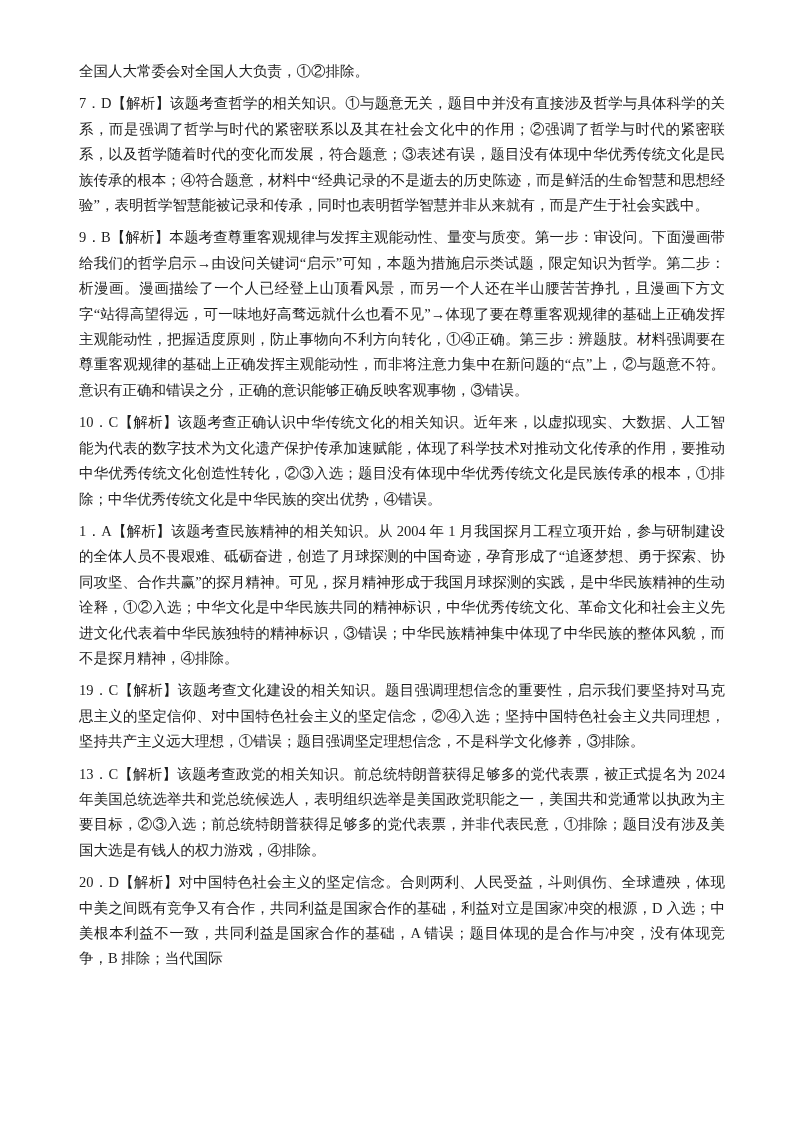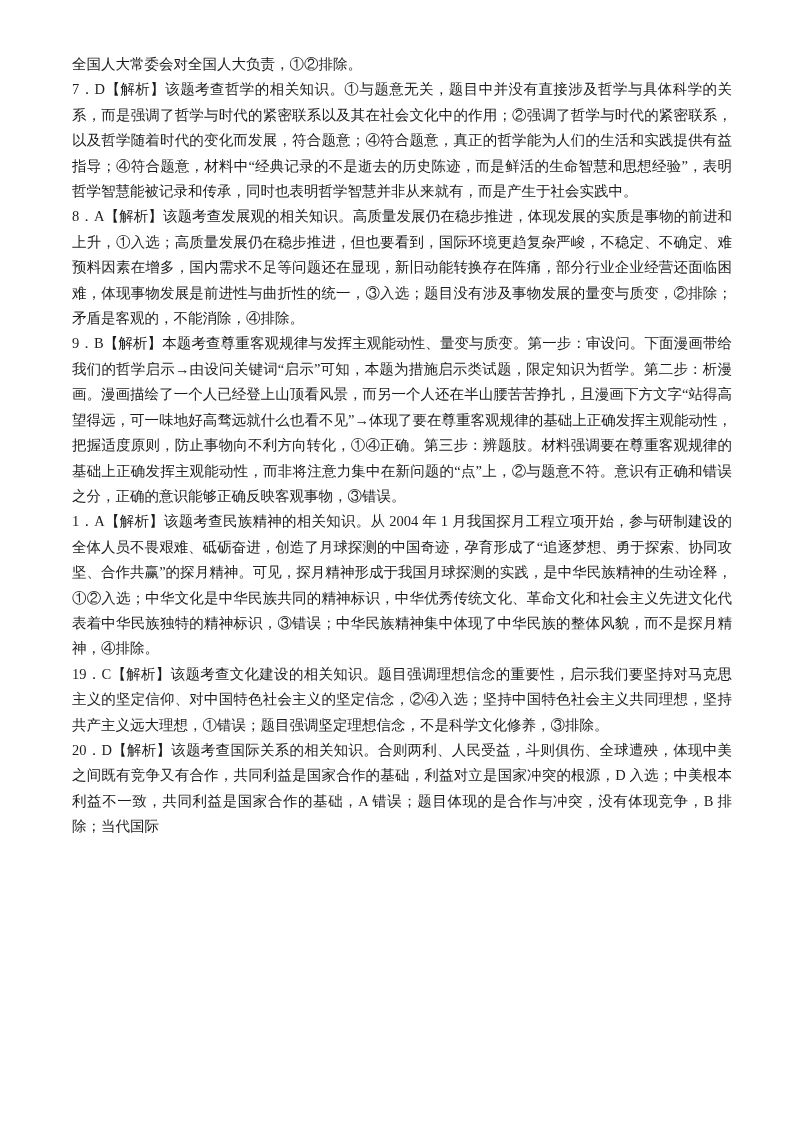--- a/index.html
+++ b/index.html
@@ -16,48 +16,49 @@
     font-family: "Liberation Serif", "DejaVu Serif", serif;
     color: #1c1c1c;
   }
   .content {
     position: absolute;
     left: 72px;
     top: 52px;
     width: 660px;
   }
   .para {
-    margin: 0;
+    margin: 7px;
     padding: 0;
     font-size: 14.5px;
     line-height: 25.4px;
     text-align: justify;
     text-justify: inter-ideograph;
     word-break: break-all;
   }
   .num, .ans, .label {
     white-space: pre;
   }
 </style>
 </head>
 <body>
 
 <div class="page">
   <div class="content">
 
     <p class="para"><span>全国人大常委会对全国人大负责，①②排除。</span></p>
 
-    <p class="para"><span class="num">7．</span><span class="ans">D</span><span class="label">【解析】</span><span>该题考查哲学的相关知识。①与题意无关，题目中并没有直接涉及哲学与具体科学的关系，而是强调了哲学与时代的紧密联系以及其在社会文化中的作用；②强调了哲学与时代的紧密联系，以及哲学随着时代的变化而发展，符合题意；④符合题意，真正的哲学能为人们的生活和实践提供有益指导；④符合题意，材料中“经典记录的不是逝去的历史陈迹，而是鲜活的生命智慧和思想经验”，表明哲学智慧能被记录和传承，同时也表明哲学智慧并非从来就有，而是产生于社会实践中。</span></p>
+    <p class="para"><span class="num">7．</span><span class="ans">D</span><span class="label">【解析】</span><span>该题考查哲学的相关知识。①与题意无关，题目中并没有直接涉及哲学与具体科学的关系，而是强调了哲学与时代的紧密联系以及其在社会文化中的作用；②强调了哲学与时代的紧密联系，以及哲学随着时代的变化而发展，符合题意；③表述有误，题目没有体现中华优秀传统文化是民族传承的根本；④符合题意，材料中“经典记录的不是逝去的历史陈迹，而是鲜活的生命智慧和思想经验”，表明哲学智慧能被记录和传承，同时也表明哲学智慧并非从来就有，而是产生于社会实践中。</span></p>
 
-    <p class="para"><span class="num">8．</span><span class="ans">A</span><span class="label">【解析】</span><span>该题考查发展观的相关知识。高质量发展仍在稳步推进，体现发展的实质是事物的前进和上升，①入选；高质量发展仍在稳步推进，但也要看到，国际环境更趋复杂严峻，不稳定、不确定、难预料因素在增多，国内需求不足等问题还在显现，新旧动能转换存在阵痛，部分行业企业经营还面临困难，体现事物发展是前进性与曲折性的统一，③入选；题目没有涉及事物发展的量变与质变，②排除；矛盾是客观的，不能消除，④排除。</span></p>
 
     <p class="para"><span class="num">9．</span><span class="ans">B</span><span class="label">【解析】</span><span>本题考查尊重客观规律与发挥主观能动性、量变与质变。第一步：审设问。下面漫画带给我们的哲学启示→由设问关键词“启示”可知，本题为措施启示类试题，限定知识为哲学。第二步：析漫画。漫画描绘了一个人已经登上山顶看风景，而另一个人还在半山腰苦苦挣扎，且漫画下方文字“站得高望得远，可一味地好高骛远就什么也看不见”→体现了要在尊重客观规律的基础上正确发挥主观能动性，把握适度原则，防止事物向不利方向转化，①④正确。第三步：辨题肢。材料强调要在尊重客观规律的基础上正确发挥主观能动性，而非将注意力集中在新问题的“点”上，②与题意不符。意识有正确和错误之分，正确的意识能够正确反映客观事物，③错误。</span></p>
 
+    <p class="para"><span class="num">10．</span><span class="ans">C</span><span class="label">【解析】</span><span>该题考查正确认识中华传统文化的相关知识。近年来，以虚拟现实、大数据、人工智能为代表的数字技术为文化遗产保护传承加速赋能，体现了科学技术对推动文化传承的作用，要推动中华优秀传统文化创造性转化，②③入选；题目没有体现中华优秀传统文化是民族传承的根本，①排除；中华优秀传统文化是中华民族的突出优势，④错误。</span></p>
 
     <p class="para"><span class="num">1．</span><span class="ans">A</span><span class="label">【解析】</span><span>该题考查民族精神的相关知识。从 2004 年 1 月我国探月工程立项开始，参与研制建设的全体人员不畏艰难、砥砺奋进，创造了月球探测的中国奇迹，孕育形成了“追逐梦想、勇于探索、协同攻坚、合作共赢”的探月精神。可见，探月精神形成于我国月球探测的实践，是中华民族精神的生动诠释，①②入选；中华文化是中华民族共同的精神标识，中华优秀传统文化、革命文化和社会主义先进文化代表着中华民族独特的精神标识，③错误；中华民族精神集中体现了中华民族的整体风貌，而不是探月精神，④排除。</span></p>
 
     <p class="para"><span class="num">19．</span><span class="ans">C</span><span class="label">【解析】</span><span>该题考查文化建设的相关知识。题目强调理想信念的重要性，启示我们要坚持对马克思主义的坚定信仰、对中国特色社会主义的坚定信念，②④入选；坚持中国特色社会主义共同理想，坚持共产主义远大理想，①错误；题目强调坚定理想信念，不是科学文化修养，③排除。</span></p>
 
+    <p class="para"><span class="num">13．</span><span class="ans">C</span><span class="label">【解析】</span><span>该题考查政党的相关知识。前总统特朗普获得足够多的党代表票，被正式提名为 2024 年美国总统选举共和党总统候选人，表明组织选举是美国政党职能之一，美国共和党通常以执政为主要目标，②③入选；前总统特朗普获得足够多的党代表票，并非代表民意，①排除；题目没有涉及美国大选是有钱人的权力游戏，④排除。</span></p>
 
-    <p class="para"><span class="num">20．</span><span class="ans">D</span><span class="label">【解析】</span><span>该题考查国际关系的相关知识。合则两利、人民受益，斗则俱伤、全球遭殃，体现中美之间既有竞争又有合作，共同利益是国家合作的基础，利益对立是国家冲突的根源，D 入选；中美根本利益不一致，共同利益是国家合作的基础，A 错误；题目体现的是合作与冲突，没有体现竞争，B 排除；当代国际</span></p>
+    <p class="para"><span class="num">20．</span><span class="ans">D</span><span class="label">【解析】</span><span>对中国特色社会主义的坚定信念。合则两利、人民受益，斗则俱伤、全球遭殃，体现中美之间既有竞争又有合作，共同利益是国家合作的基础，利益对立是国家冲突的根源，D 入选；中美根本利益不一致，共同利益是国家合作的基础，A 错误；题目体现的是合作与冲突，没有体现竞争，B 排除；当代国际</span></p>
 
   </div>
 </div>
 
 </body></html>

